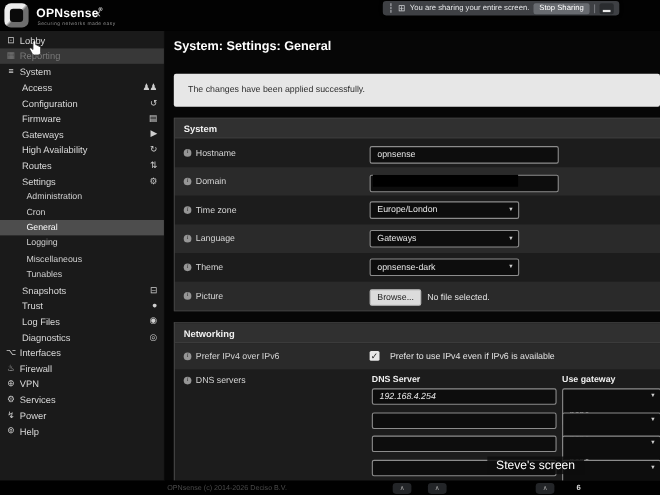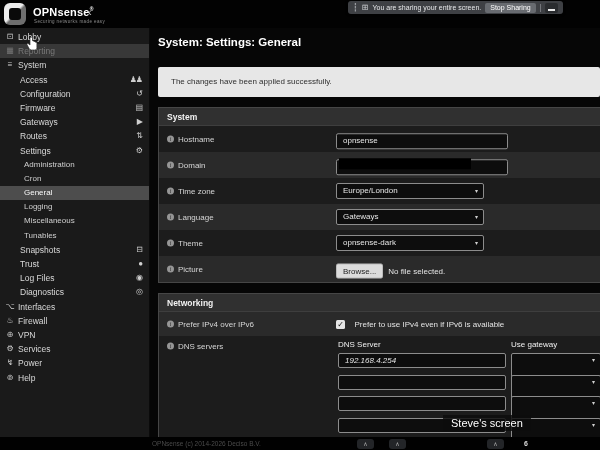--- a/index.html
+++ b/index.html
@@ -57,33 +57,33 @@
   .frow.dark{background:#1c1c1c}
   .frow.light{background:#2a2a2a}
   .flabel{position:absolute;left:8px;top:50%;transform:translateY(-50%);font-size:8px;color:#d6d6d6;
           display:flex;align-items:center;gap:4px;white-space:nowrap}
   .info{display:inline-block;width:7px;height:7px;border-radius:50%;background:#969696;color:#1c1c1c;
         font-size:5.5px;line-height:7.5px;text-align:center;font-style:italic;flex:none;
         font-family:"Liberation Serif",serif}
   .fctrl{position:absolute;left:177px;top:50%;transform:translateY(-50%);white-space:nowrap}
   .tin{width:172px;height:16px;box-sizing:border-box;background:#0d0d0d;border:1px solid #8c8c8c;
        border-radius:2px;color:#e6e6e6;font-size:8px;padding:0 6px;font-family:inherit;outline:none}
-  .tsel{position:relative;width:148px;height:16px;box-sizing:border-box;background:#0d0d0d;
+  .tsel{position:relative;width:136px;height:16px;box-sizing:border-box;background:#0d0d0d;
         border:1px solid #8c8c8c;border-radius:2px;color:#e6e6e6;font-size:8px;line-height:14px;padding:0 6px}
   .caret{position:absolute;right:5px;top:0;line-height:14px;font-size:6px;color:#cfcfcf}
   .redact{position:absolute;left:3px;top:3px;width:132px;height:11px;background:#000}
   .browse{background:#dcdcdc;border:1px solid #bcbcbc;border-radius:2px;color:#222;font-size:8px;
           padding:2px 6px;font-family:inherit}
   .filenote{font-size:8px;color:#e3e3e3;margin-left:5px}
   .cb{display:inline-block;width:9px;height:9px;background:#e6e6e6;border-radius:1.5px;color:#111;
       font-size:8px;line-height:9px;text-align:center;vertical-align:middle}
   .cblabel{font-size:8px;color:#e3e3e3;margin-left:5px;vertical-align:middle}
 
   .dnsrow{position:relative;background:#1c1c1c;height:102px}
-  .dns-h{position:absolute;top:4px;font-size:8px;font-weight:normal;color:#f0f0f0}
+  .dns-h{position:absolute;top:4px;font-size:8px;font-weight:bold;color:#f0f0f0}
   .dns-in{position:absolute;left:179px;width:168px;height:15px;box-sizing:border-box;background:#0d0d0d;
           border:1px solid #8c8c8c;border-radius:2px;color:#e6e6e6;font-size:8px;padding:0 6px;
           font-family:inherit;outline:none}
   .dns-sel{position:absolute;left:352px;width:90px;height:15px;box-sizing:border-box;background:#0d0d0d;
            border:1px solid #8c8c8c;border-radius:2px;color:#d2d2d2;font-size:8px;line-height:13px;padding:16px 6px}
   .dns-sel .caret{line-height:13px}
 
   
   .footer{position:absolute;left:0;top:437px;width:600px;height:13px;background:#010101;z-index:6}
   .copy{position:absolute;left:152px;top:0;line-height:13px;font-size:6.5px;color:#4b4b4b}
@@ -119,20 +119,21 @@
 </div>
 
 <nav class="sidebar" id="sidebar">
     <div class="nav-item lvl0"><span class="ic-l">⊡</span><span class="nav-label">Lobby</span></div>
     <div class="nav-item lvl0 hovered"><span class="ic-l">▦</span><span class="nav-label">Reporting</span></div>
     <div class="nav-item lvl0"><span class="ic-l">≡</span><span class="nav-label">System</span></div>
     <div class="nav-item lvl1"><span class="nav-label">Access</span><span class="ic-r">♟♟</span></div>
     <div class="nav-item lvl1"><span class="nav-label">Configuration</span><span class="ic-r">↺</span></div>
     <div class="nav-item lvl1"><span class="nav-label">Firmware</span><span class="ic-r">▤</span></div>
     <div class="nav-item lvl1"><span class="nav-label">Gateways</span><span class="ic-r">▶</span></div>
+    <div class="nav-item lvl1"><span class="nav-label">High Availability</span><span class="ic-r">↻</span></div>
     <div class="nav-item lvl1"><span class="nav-label">Routes</span><span class="ic-r">⇅</span></div>
     <div class="nav-item lvl1"><span class="nav-label">Settings</span><span class="ic-r">⚙</span></div>
     <div class="nav-item lvl2"><span class="nav-label">Administration</span></div>
     <div class="nav-item lvl2"><span class="nav-label">Cron</span></div>
     <div class="nav-item lvl2 active"><span class="nav-label">General</span></div>
     <div class="nav-item lvl2"><span class="nav-label">Logging</span></div>
     <div class="nav-item lvl2"><span class="nav-label">Miscellaneous</span></div>
     <div class="nav-item lvl2"><span class="nav-label">Tunables</span></div>
     <div class="nav-item lvl1"><span class="nav-label">Snapshots</span><span class="ic-r">⊟</span></div>
     <div class="nav-item lvl1"><span class="nav-label">Trust</span><span class="ic-r">●</span></div>

